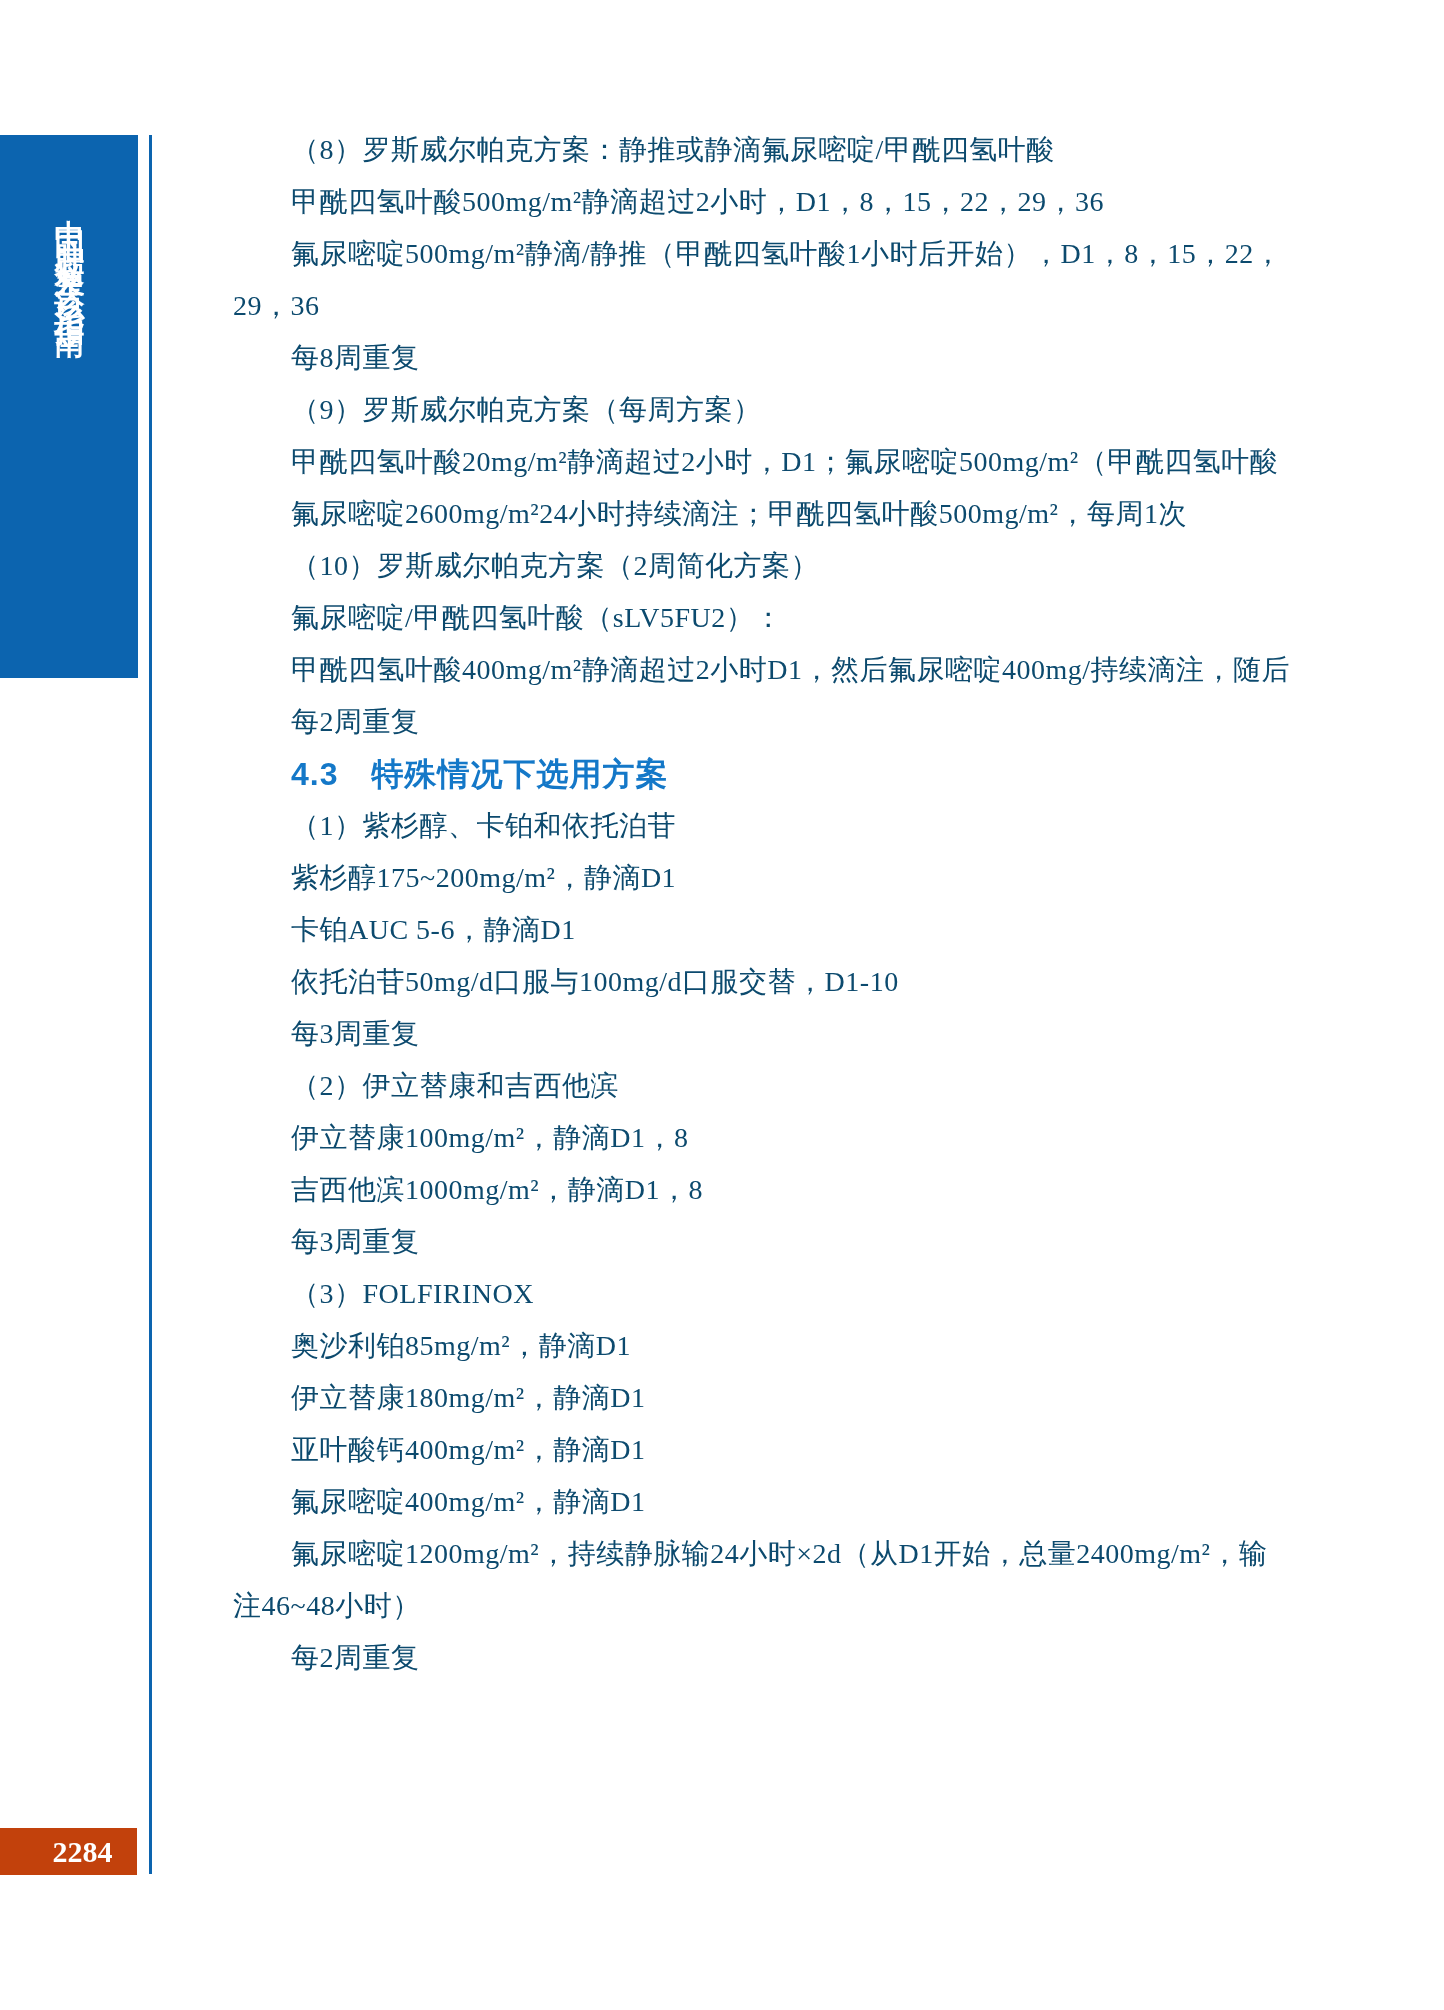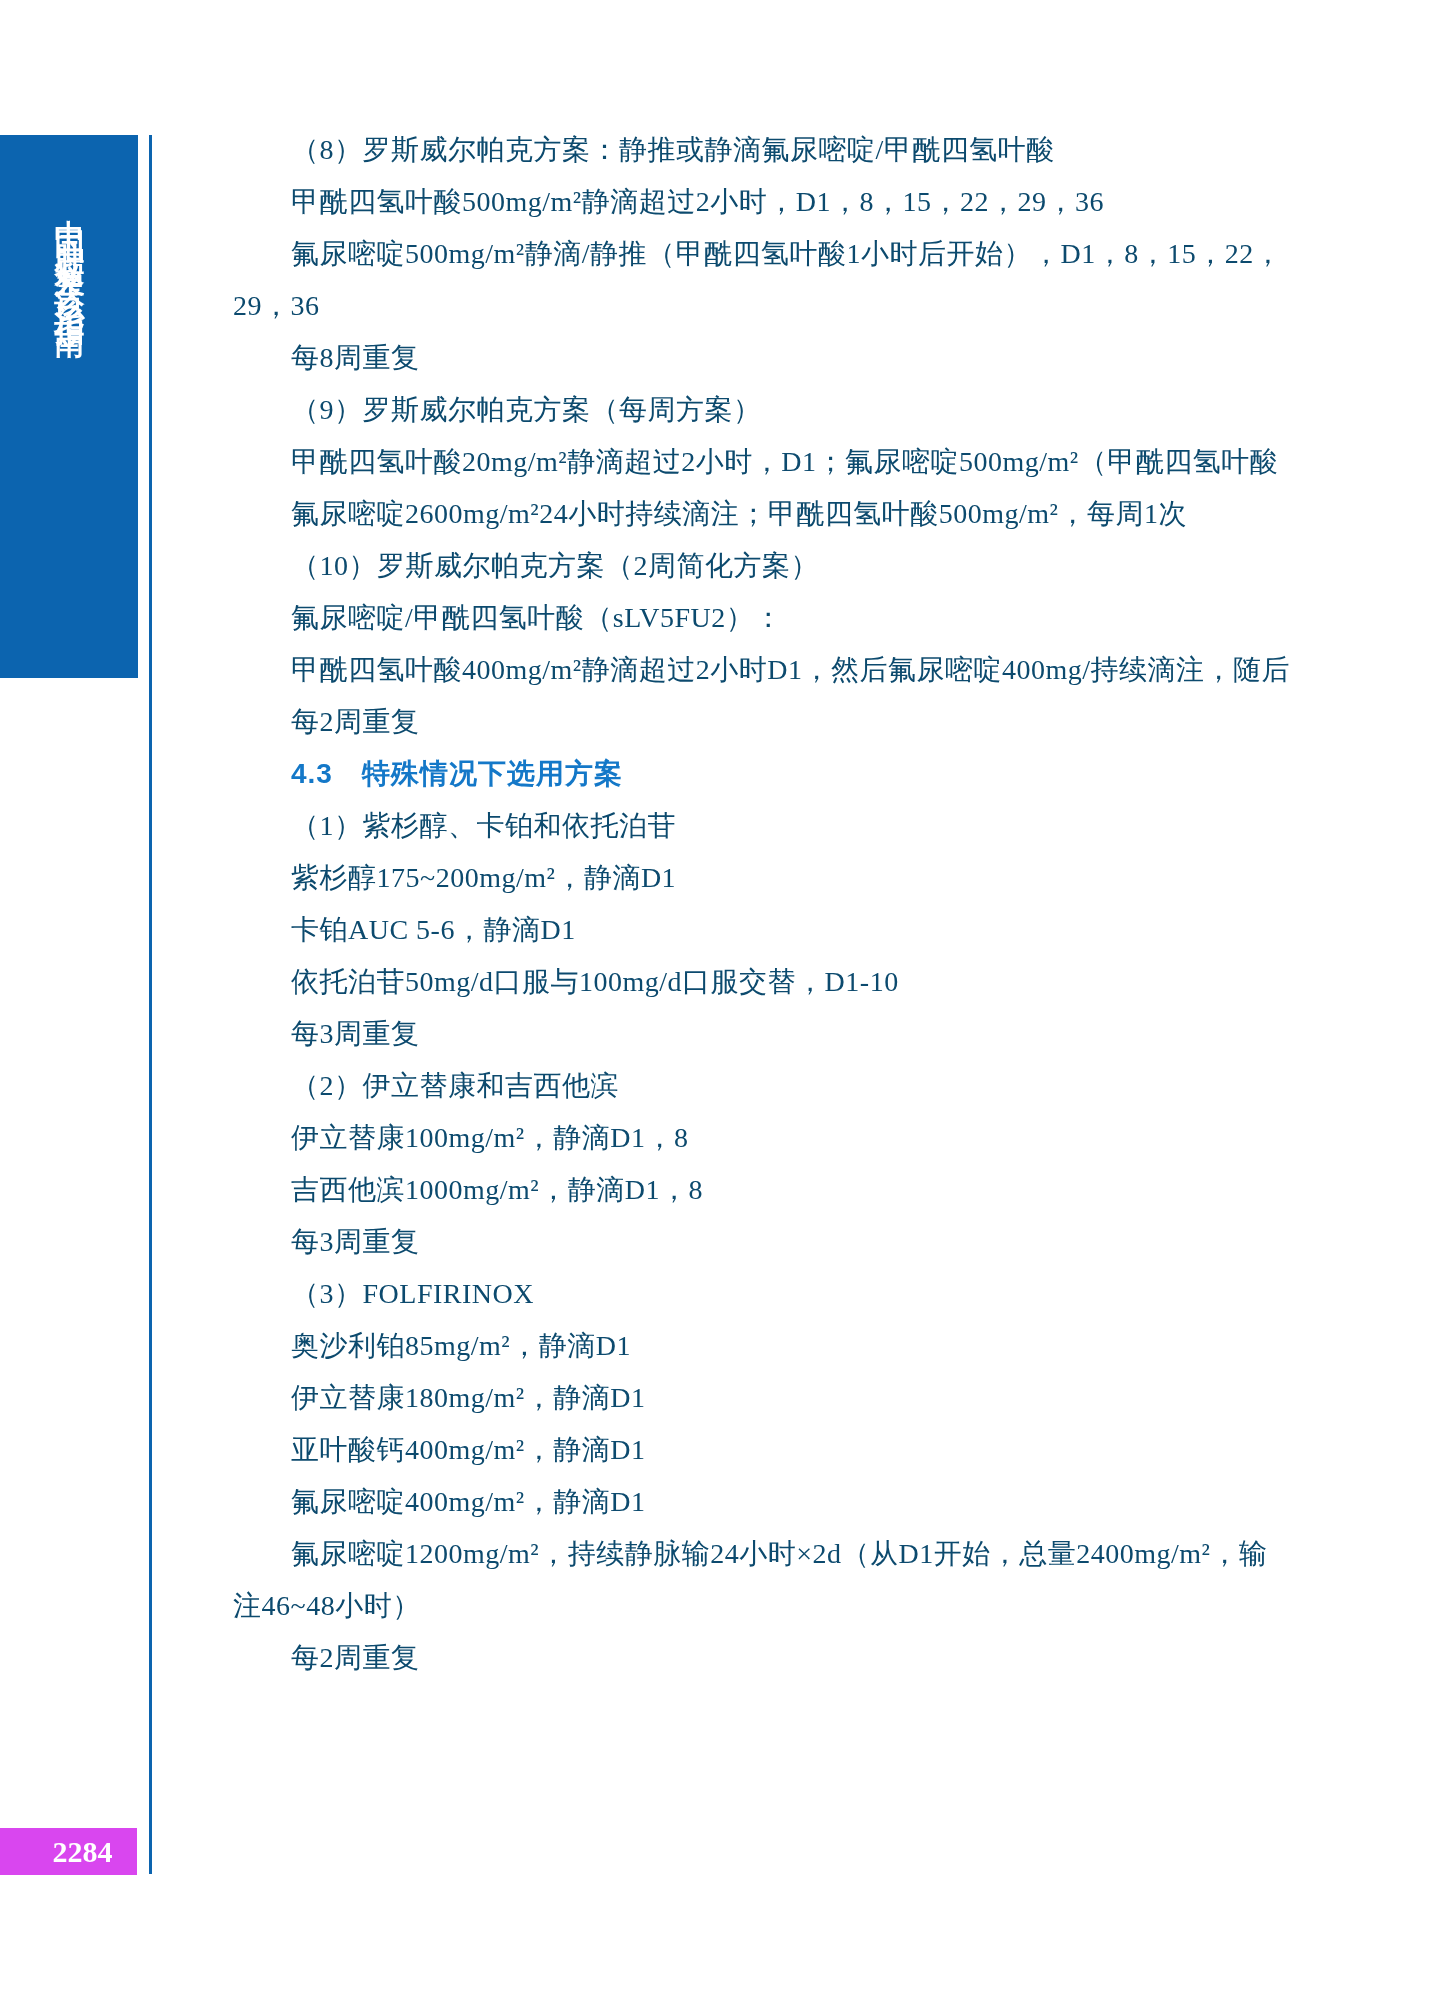--- a/index.html
+++ b/index.html
@@ -16,36 +16,36 @@
     color:#ffffff;font-size:30px;letter-spacing:12px;
     font-family:"Liberation Sans","DejaVu Sans",sans-serif;
     font-weight:600;padding-top:60px;
   }
   .divider-line{
     position:absolute;left:149px;top:135px;width:3px;height:1739px;
     background:#0c64af;
   }
   .page-number-box{
     position:absolute;left:0;top:1828px;width:137px;height:47px;
-    background:#d946ef;color:#ffffff;
+    background:#c2410c;color:#ffffff;
     display:flex;align-items:center;justify-content:center;
     font-family:"Liberation Serif","DejaVu Serif",serif;
     font-weight:bold;font-size:30px;padding-left:28px;box-sizing:border-box;
   }
   .content{
     position:absolute;left:233px;top:124px;width:1060px;
   }
   .line{
     height:52px;line-height:52px;font-size:28px;white-space:nowrap;
     color:#0c4a6e;letter-spacing:0.5px;
   }
   .line.indent{padding-left:58px;}
   .line.heading{
     font-family:"Liberation Sans","DejaVu Sans",sans-serif;
-    font-weight:bold;color:#1478c8;font-size:28px;letter-spacing:1px;
+    font-weight:bold;color:#1478c8;font-size:32px;letter-spacing:1px;
   }
 </style>
 </head>
 <body>
 
 <div class="sidebar-box">
   <div class="sidebar-title">中国肿瘤整合诊治指南</div>
 </div>
 
 <div class="divider-line"></div>

